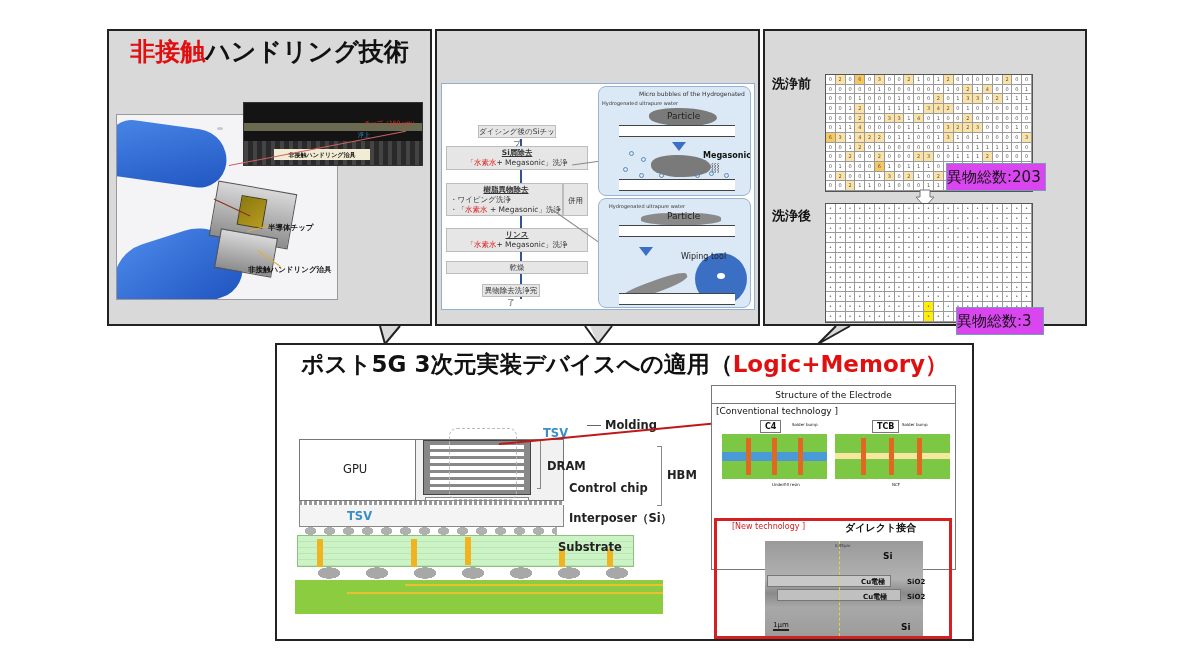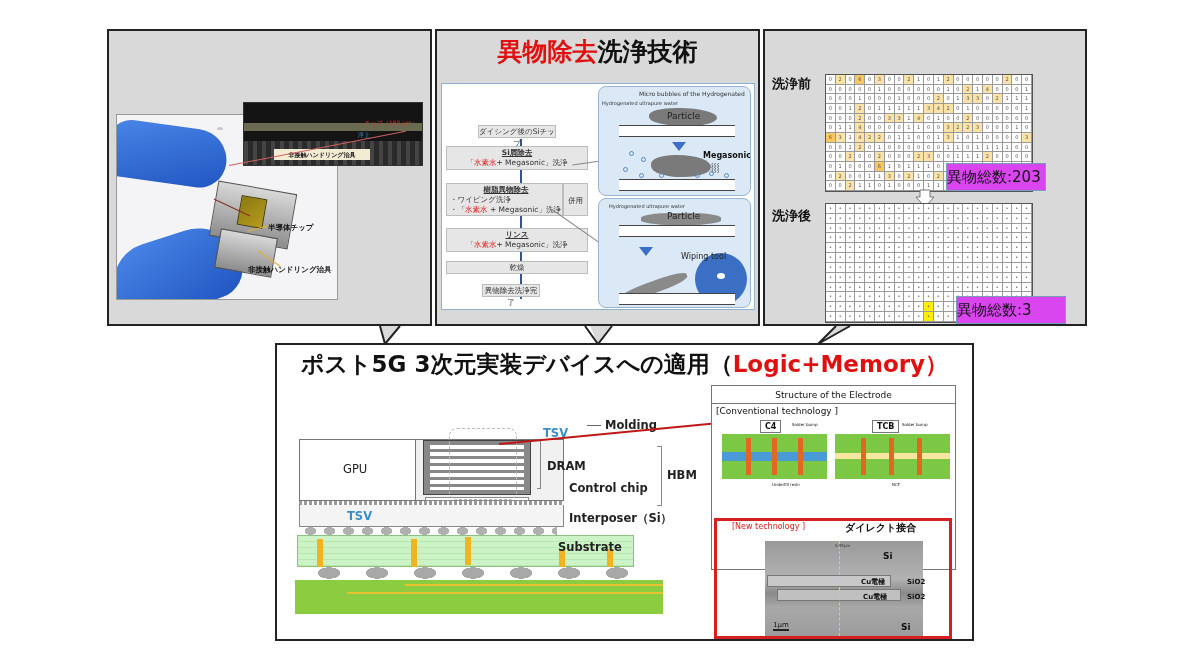--- a/index.html
+++ b/index.html
@@ -46,20 +46,23 @@
   .diag { position:absolute; left: 0; top: 56px; width: 440px; height: 240px; }
   .dl { position:absolute; font-size: 11.5px; font-weight: bold; white-space:nowrap; color:#222; }
   .elec { position:absolute; left: 434px; top: 40px; width: 245px; height: 185px; border:1px solid #777; background:#fff; }
   .newt { position:absolute; left: 2px; top: 132px; width: 238px; height: 121px; border: 3px solid #d42020; }
   .sem { position:absolute; left: 48px; top: 20px; width: 158px; height: 95px; background: linear-gradient(180deg,#9a9a9a 0%,#b2b2b2 40%,#8a8a8a 55%,#a8a8a8 70%,#9c9c9c 100%); }
 </style>
 </head>
 <body>
 
 <div class="panel" id="p1">
+  <div class="ptitle" style="top:4px;">
+    <span class="red">非接触</span><span>ハンドリング技術</span>
+  </div>
   <div class="photo">
     <div class="dot" style="left:20px;top:14px"></div>
       <div class="dot" style="left:60px;top:18px"></div>
     <div class="dot" style="left:100px;top:12px"></div>
       <div class="dot" style="left:150px;top:20px"></div>
     <div class="dot" style="left:190px;top:14px"></div>
       <div class="dot" style="left:40px;top:40px"></div>
     <div class="glove" style="left:-10px;top:10px;width:120px;height:58px;border-radius:30px 40px 35px 20px;transform:rotate(8deg);"></div>
     <div class="glove" style="left:-5px;top:120px;width:130px;height:75px;border-radius:40px 45px 30px 30px;transform:rotate(-18deg);"></div>
     <div class="jig" style="left:96px;top:72px;width:80px;height:56px;transform:rotate(10deg);"></div>
@@ -75,23 +78,20 @@
     <div style="position:absolute;left:0;top:20px;width:100%;height:8px;background:#6a6a50;"></div>
     <div style="position:absolute;left:0;top:38px;width:100%;height:26px;background:repeating-linear-gradient(90deg,#444 0 4px,#2a2a2a 4px 9px);"></div>
     <div style="position:absolute;right:4px;top:16px;font-size:6px;color:#e83030;white-space:nowrap;">チップ（150 μm）</div>
     <div style="position:absolute;left:114px;top:28px;font-size:6px;color:#3aa0e0;white-space:nowrap;">浮上</div>
     <div style="position:absolute;left:30px;top:46px;width:96px;height:11px;background:#f3ecd4;font-size:6px;text-align:center;line-height:11px;font-weight:bold;">非接触ハンドリング治具</div>
   </div>
   <div style="position:absolute;left:120px;top:134px;width:180px;height:1px;background:#d06060;transform:rotate(-11deg);transform-origin:left;"></div>
 </div>
 
 <div class="panel" id="p2">
-  <div class="ptitle" style="top:4px;">
-    <span class="red">異物除去</span><span>洗浄技術</span>
-  </div>
   <div class="inner">
 
     <div class="vline" style="left:78px;top:55px;height:160px;"></div>
     <div class="fbox" style="left:36px;top:41px;width:78px;height:13px;line-height:12px;">ダイシング後のSiチップ</div>
     <div class="fbox" style="left:4px;top:62px;width:142px;height:24px;padding-top:1px;">
       <b>Si屑除去</b><br><span class="red">「水素水</span><span>+ Megasonic」洗浄</span>
     </div>
     <div class="fbox" style="left:4px;top:99px;width:117px;height:33px;padding-top:1px;text-align:left;padding-left:3px;">
       <div style="text-align:center;"><b>樹脂異物除去</b></div>
       <div>・ワイピング洗浄</div>
@@ -650,21 +650,21 @@
       <div>•</div>
       <div>•</div>
       <div>•</div>
       <div>•</div>
       <div>•</div>
       <div>•</div>
       <div>•</div>
       <div>•</div>
       <div>•</div>
     </div>
-  <div class="cnt" style="left:191px;top:265px;width:110px;height:28px;line-height:26px;">異物総数:3</div>
+  <div class="cnt" style="left:191px;top:276px;width:88px;height:28px;line-height:26px;">異物総数:3</div>
 </div>
 
 <svg class="tail" style="left:0;top:322px;" width="1203" height="24">
   <polygon points="300,4 380,4 385,22 400,4" fill="#d9d9d9"></polygon>
   <polyline points="380,4 385,22 400,4" fill="none" stroke="#222" stroke-width="2"></polyline>
   <polygon points="570,4 590,4 598,22 612,4 630,4" fill="#d9d9d9"></polygon>
   <polyline points="585,4 598,22 612,4" fill="none" stroke="#222" stroke-width="2"></polyline>
   <polyline points="836,4 818,22 850,4" fill="#d9d9d9" stroke="#222" stroke-width="2"></polyline>
 </svg>
 

